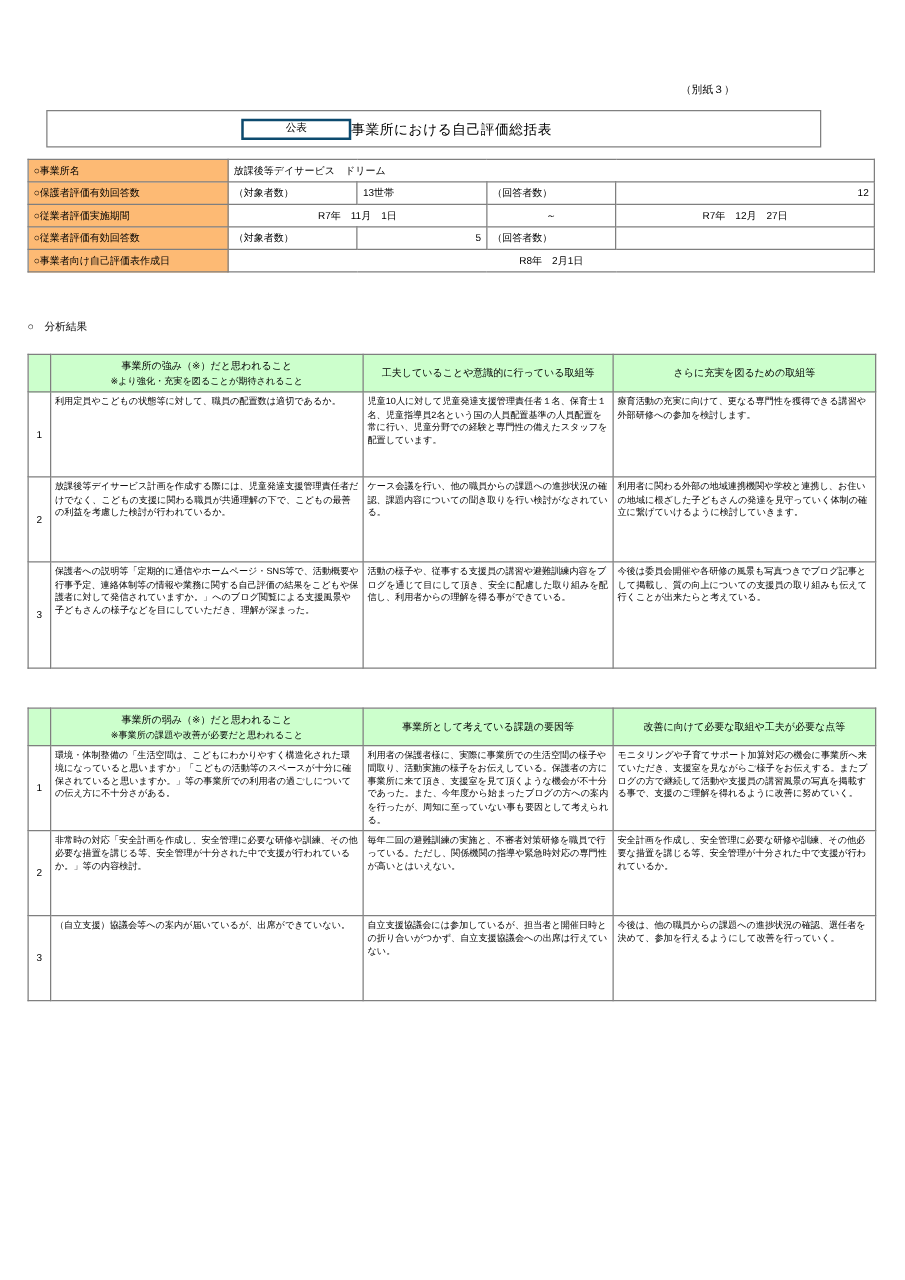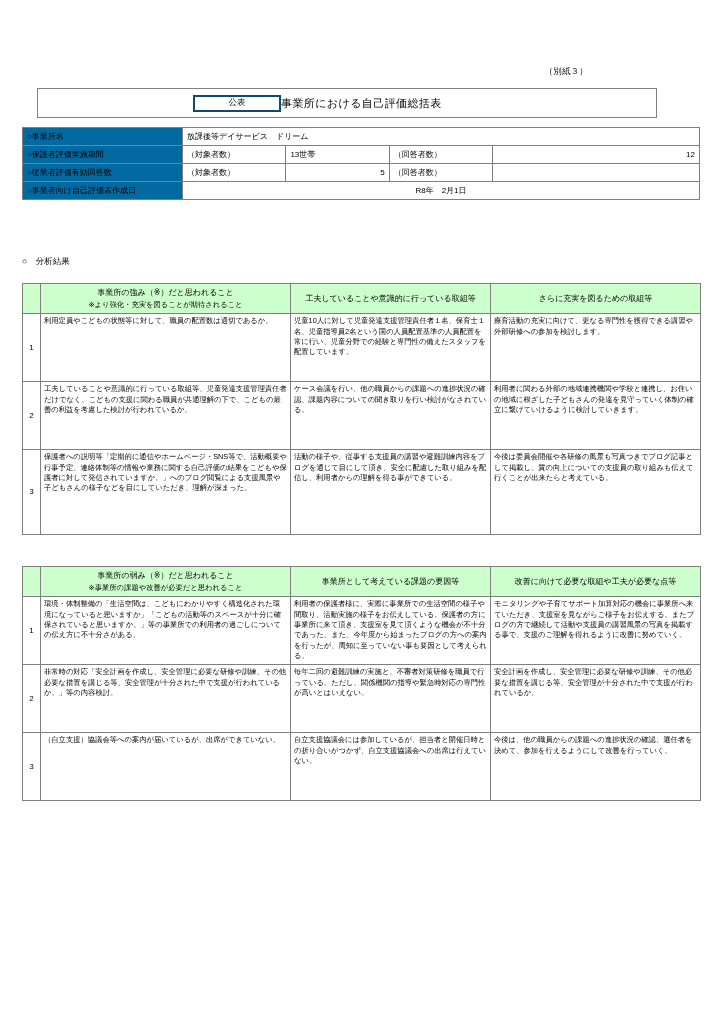--- a/index.html
+++ b/index.html
@@ -72,21 +72,21 @@
   }
   .info-table td {
     border: 1px solid #7f7f7f;
     height: 18px;
     font-size: 8px;
     padding: 0 4px;
     vertical-align: middle;
     box-sizing: border-box;
   }
   .info-label {
-    background: #0369a1;
+    background: #fdba74;
     width: 160px;
   }
   .cell-center { text-align: center; }
   .cell-right { text-align: right; }
   .sub-label { width: 60px; }
   .date-cell { text-align: center; }
   .tilde-cell { text-align: center; width: 120px; }
 
   
   .section-heading {
@@ -159,25 +159,31 @@
     <div class="title-main">事業所における自己評価総括表</div>
   </div>
 
   <table class="info-table">
     <tbody>
       <tr>
         <td class="info-label">○事業所名</td>
         <td colspan="5">放課後等デイサービス　ドリーム</td>
       </tr>
       <tr>
-        <td class="info-label">○保護者評価実施期間</td>
+        <td class="info-label">○保護者評価有効回答数</td>
         <td class="sub-label">（対象者数）</td>
         <td>13世帯</td>
         <td class="sub-label">（回答者数）</td>
         <td colspan="2" class="cell-right">12</td>
+      </tr>
+      <tr>
+        <td class="info-label">○従業者評価実施期間</td>
+        <td colspan="2" class="date-cell">R7年　11月　1日</td>
+        <td class="tilde-cell">～</td>
+        <td colspan="2" class="date-cell">R7年　12月　27日</td>
       </tr>
       <tr>
         <td class="info-label">○従業者評価有効回答数</td>
         <td class="sub-label">（対象者数）</td>
         <td class="cell-right">5</td>
         <td class="sub-label">（回答者数）</td>
         <td colspan="2" class="cell-right"></td>
       </tr>
       <tr>
         <td class="info-label">○事業者向け自己評価表作成日</td>
@@ -202,21 +208,21 @@
     </thead>
     <tbody>
       <tr class="row-strength">
         <td class="no-cell">1</td>
         <td>利用定員やこどもの状態等に対して、職員の配置数は適切であるか。</td>
         <td>児童10人に対して児童発達支援管理責任者１名、保育士１名、児童指導員2名という国の人員配置基準の人員配置を常に行い、児童分野での経験と専門性の備えたスタッフを配置しています。</td>
         <td>療育活動の充実に向けて、更なる専門性を獲得できる講習や外部研修への参加を検討します。</td>
       </tr>
       <tr class="row-strength">
         <td class="no-cell">2</td>
-        <td>工夫していることや意識的に行っている取組等、児童発達支援管理責任者だけでなく、こどもの支援に関わる職員が共通理解の下で、こどもの最善の利益を考慮した検討が行われているか。</td>
+        <td>放課後等デイサービス計画を作成する際には、児童発達支援管理責任者だけでなく、こどもの支援に関わる職員が共通理解の下で、こどもの最善の利益を考慮した検討が行われているか。</td>
         <td>ケース会議を行い、他の職員からの課題への進捗状況の確認、課題内容についての聞き取りを行い検討がなされている。</td>
         <td>利用者に関わる外部の地域連携機関や学校と連携し、お住いの地域に根ざした子どもさんの発達を見守っていく体制の確立に繋げていけるように検討していきます。</td>
       </tr>
       <tr class="row-strength tall">
         <td class="no-cell">3</td>
         <td>保護者への説明等「定期的に通信やホームページ・SNS等で、活動概要や行事予定、連絡体制等の情報や業務に関する自己評価の結果をこどもや保護者に対して発信されていますか。」へのブログ閲覧による支援風景や子どもさんの様子などを目にしていただき、理解が深まった。</td>
         <td>活動の様子や、従事する支援員の講習や避難訓練内容をブログを通じて目にして頂き、安全に配慮した取り組みを配信し、利用者からの理解を得る事ができている。</td>
         <td>今後は委員会開催や各研修の風景も写真つきでブログ記事として掲載し、質の向上についての支援員の取り組みも伝えて行くことが出来たらと考えている。</td>
       </tr>
     </tbody>

